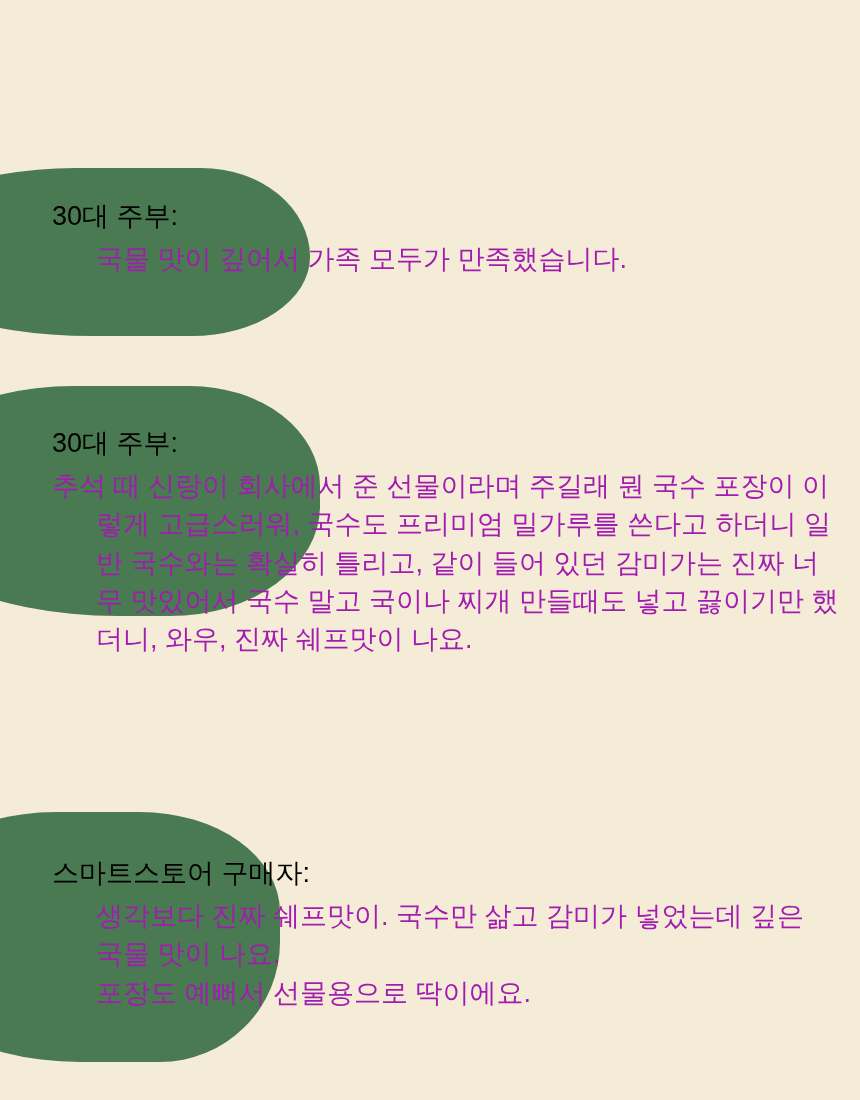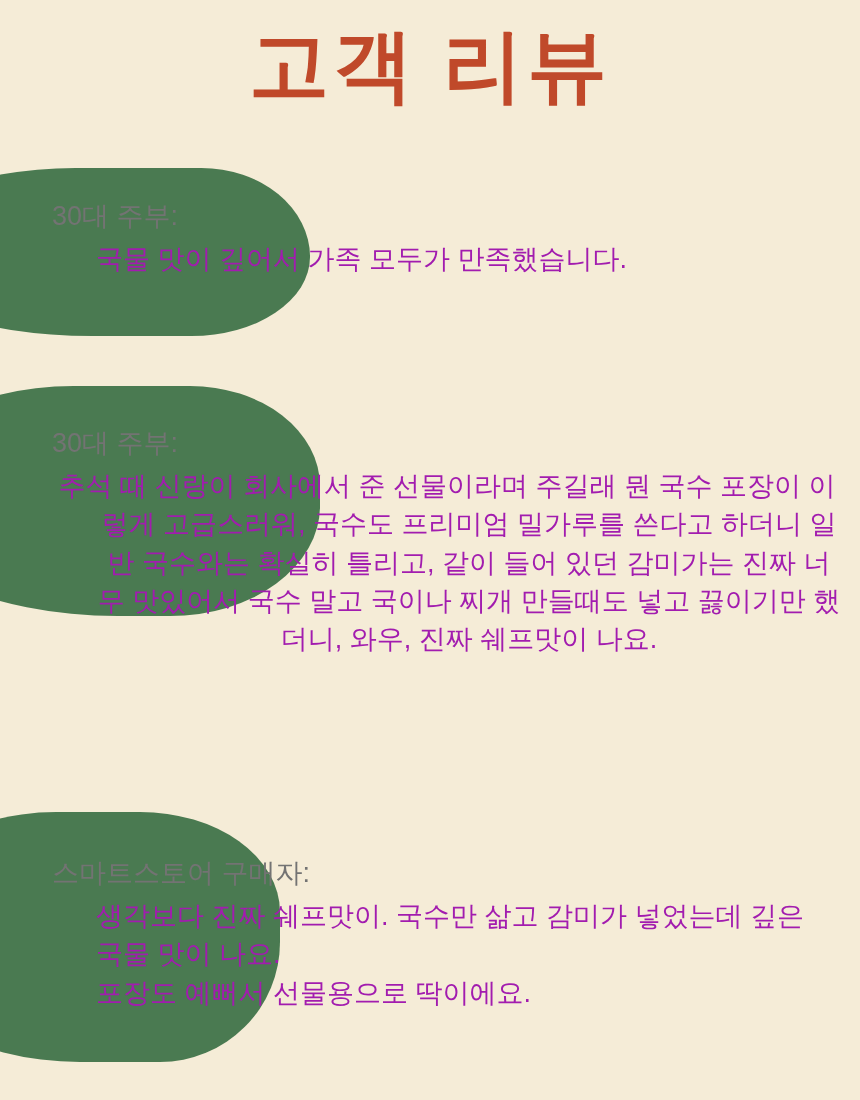--- a/index.html
+++ b/index.html
@@ -70,49 +70,48 @@
   }
 
   .review {
     position: absolute;
     z-index: 2;
     color: #111111;
   }
   .review-author {
     font-size: 27px;
     font-weight: 500;
-    color: #737373;
+    color: #000000;
     margin-bottom: 6px;
   }
   .review-body {
     font-size: 27px;
     line-height: 1.42;
     color: #a21caf;
     white-space: pre-line;
   }
   .indent {
     padding-left: 44px;
   }
 
   #review-1 { left: 52px; top: 198px; width: 760px; }
   #review-2 { left: 52px; top: 425px; width: 790px; }
   #review-3 { left: 52px; top: 855px; width: 780px; }
 
-  #review-2 .review-body { white-space: normal; text-align: center; }
+  #review-2 .review-body { white-space: normal; }
   .hang {
     text-indent: -44px;
     padding-left: 44px;
   }
 </style>
 </head>
 <body>
 
 <div class="page">
 
-  <div class="page-title">고객 리뷰</div>
 
   <div class="blob blob-1"></div>
   <div class="blob blob-2"></div>
   <div class="blob blob-3"></div>
 
   <div class="review" id="review-1">
     <div class="review-author">30대 주부:</div>
     <div class="review-body indent">국물 맛이 깊어서 가족 모두가 만족했습니다.</div>
   </div>
 

